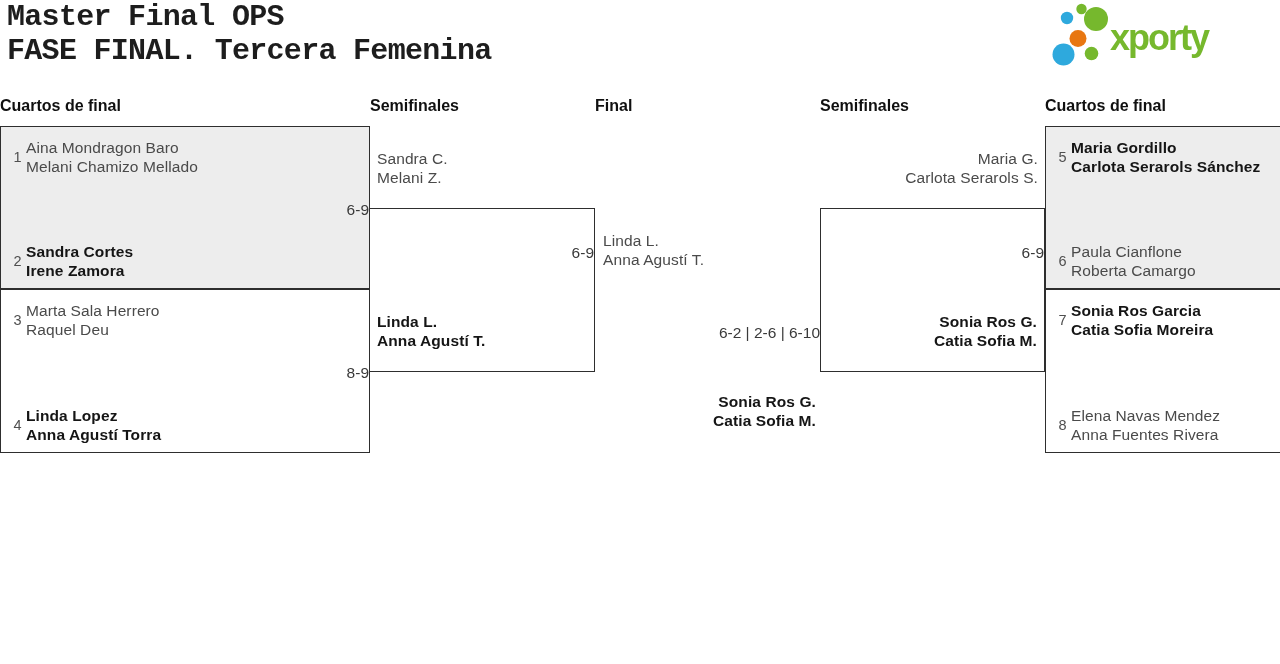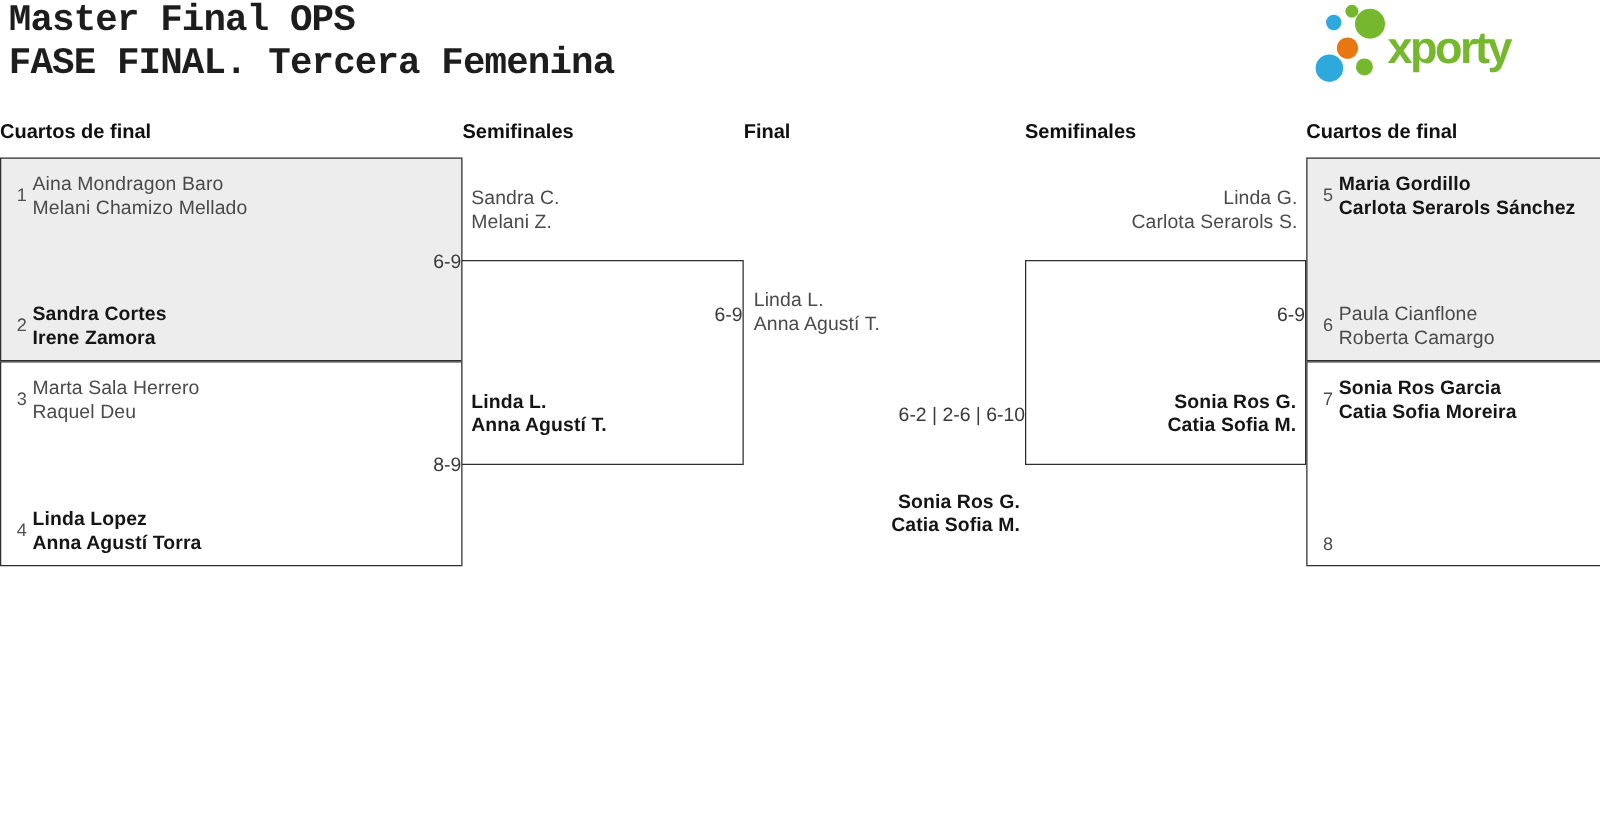--- a/index.html
+++ b/index.html
@@ -115,21 +115,21 @@
     <span>Linda L.</span>
     <span>Anna Agustí T.</span>
   </div>
   <div class="floating score" style="left:595px;top:323px;width:225px;">6-2 | 2-6 | 6-10</div>
   <div class="floating names winner align-right" style="right:464px;top:392px;">
     <span>Sonia Ros G.</span>
     <span>Catia Sofia M.</span>
   </div>
 
   <div class="floating names align-right" style="right:242px;top:149px;">
-    <span>Linda G.</span>
+    <span>Maria G.</span>
     <span>Carlota Serarols S.</span>
   </div>
 
   <div class="sf-box" style="left:820px;top:208px;width:225px;height:164px;">
     <div class="score sf-score">6-9</div>
     <div class="sf-team-bottom names winner align-right" style="right:7px;">
       <span>Sonia Ros G.</span>
       <span>Catia Sofia M.</span>
     </div>
   </div>
@@ -156,16 +156,20 @@
     <div class="team-row">
       <span class="seed">7</span>
       <span class="names winner">
         <span>Sonia Ros Garcia</span>
         <span>Catia Sofia Moreira</span>
       </span>
     </div>
     <div class="score">9-6</div>
     <div class="team-row">
       <span class="seed">8</span>
+      <span class="names">
+        <span>Elena Navas Mendez</span>
+        <span>Anna Fuentes Rivera</span>
+      </span>
     </div>
   </div>
 
 </div>
 
 </body></html>

